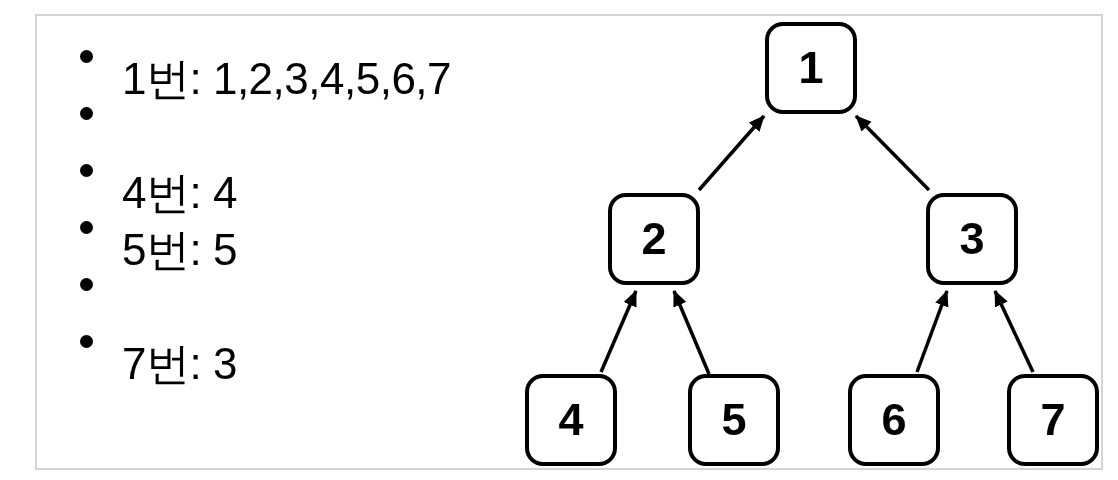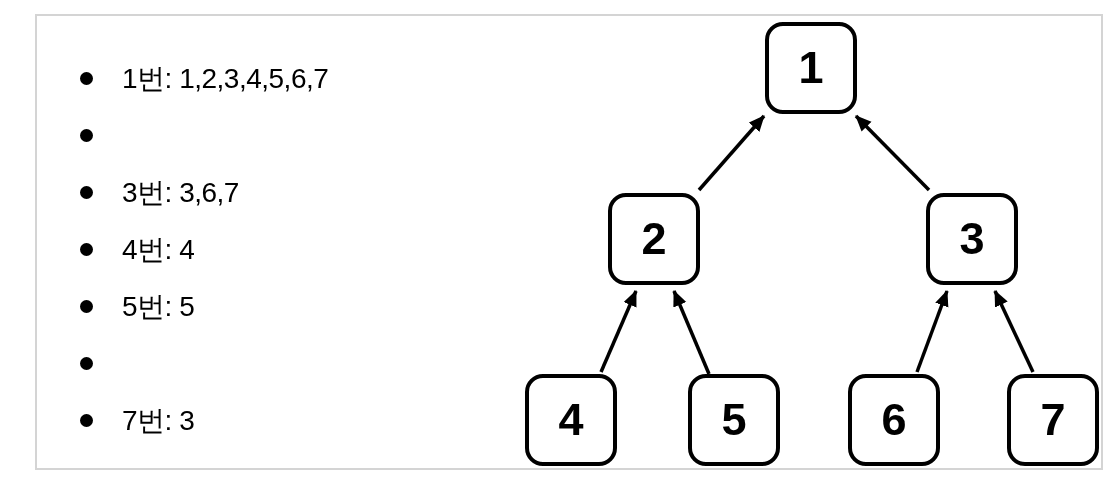--- a/index.html
+++ b/index.html
@@ -26,23 +26,23 @@
   .legend {
     position: absolute;
     left: 37px;
     top: 34px;
     margin: 0;
     padding: 0;
     list-style: none;
   }
   .legend li {
     display: flex;
-    align-items: center;
+    align-items: flex-start;
     height: 57px;
-    font-size: 28px;
+    font-size: 44px;
     color: #000000;
     letter-spacing: -0.5px;
     white-space: nowrap;
   }
   .legend .bullet {
     width: 13px;
     height: 13px;
     border-radius: 50%;
     background: #000000;
     margin-left: 6px;
@@ -80,24 +80,20 @@
 <body>
 
 <div class="frame">
   <ul class="legend" id="legend-list">
       <li>
         <span class="bullet"></span>
         <span>1번: 1,2,3,4,5,6,7</span>
       </li>
       <li>
         <span class="bullet"></span>
-      </li>
-      <li>
-        <span class="bullet"></span>
-        <span>3번: 3,6,7</span>
       </li>
       <li>
         <span class="bullet"></span>
         <span>4번: 4</span>
       </li>
       <li>
         <span class="bullet"></span>
         <span>5번: 5</span>
       </li>
       <li>

